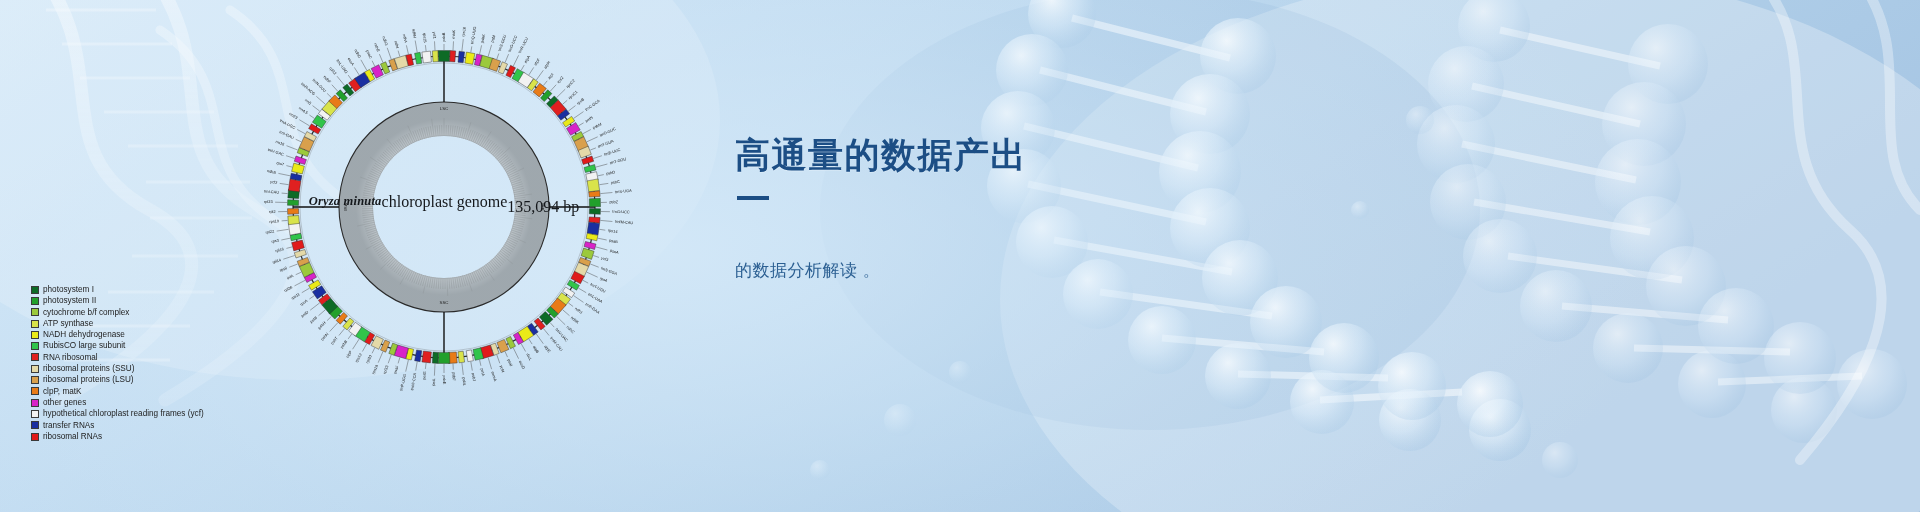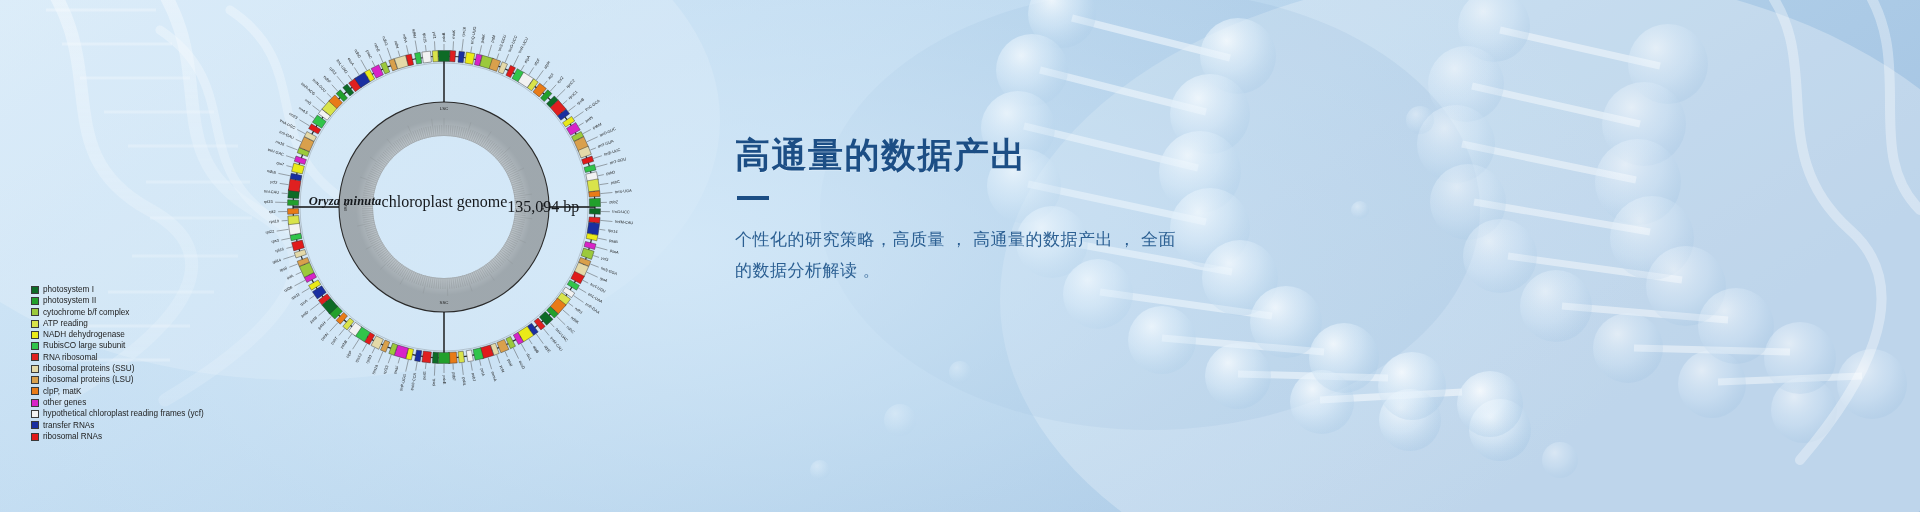--- a/index.html
+++ b/index.html
@@ -904,21 +904,21 @@
         <div class="legend-row">
           <span class="legend-swatch" style="background: rgb(34, 160, 44);"></span>
           <span class="legend-text">photosystem II</span>
         </div>
         <div class="legend-row">
           <span class="legend-swatch" style="background: rgb(155, 201, 60);"></span>
           <span class="legend-text">cytochrome b/f complex</span>
         </div>
         <div class="legend-row">
           <span class="legend-swatch" style="background: rgb(217, 227, 74);"></span>
-          <span class="legend-text">ATP reading</span>
+          <span class="legend-text">ATP synthase</span>
         </div>
         <div class="legend-row">
           <span class="legend-swatch" style="background: rgb(234, 234, 24);"></span>
           <span class="legend-text">NADH dehydrogenase</span>
         </div>
         <div class="legend-row">
           <span class="legend-swatch" style="background: rgb(49, 196, 74);"></span>
           <span class="legend-text">RubisCO large subunit</span>
         </div>
         <div class="legend-row">
@@ -953,18 +953,18 @@
           <span class="legend-swatch" style="background: rgb(224, 26, 26);"></span>
           <span class="legend-text">ribosomal RNAs</span>
         </div>
       </div>
   </div>
 
   <div class="copy">
     <div class="copy-title">高通量的数据产出</div>
     <div class="copy-rule"></div>
     <div class="copy-sub">
-      <span>个性化的研究策略，高质量 ， 高通量的数据产出 ， 全面</span><br>
+      <br>
       <span>的数据分析解读 。</span>
     </div>
   </div>
 
 </div>
 
 </body></html>

